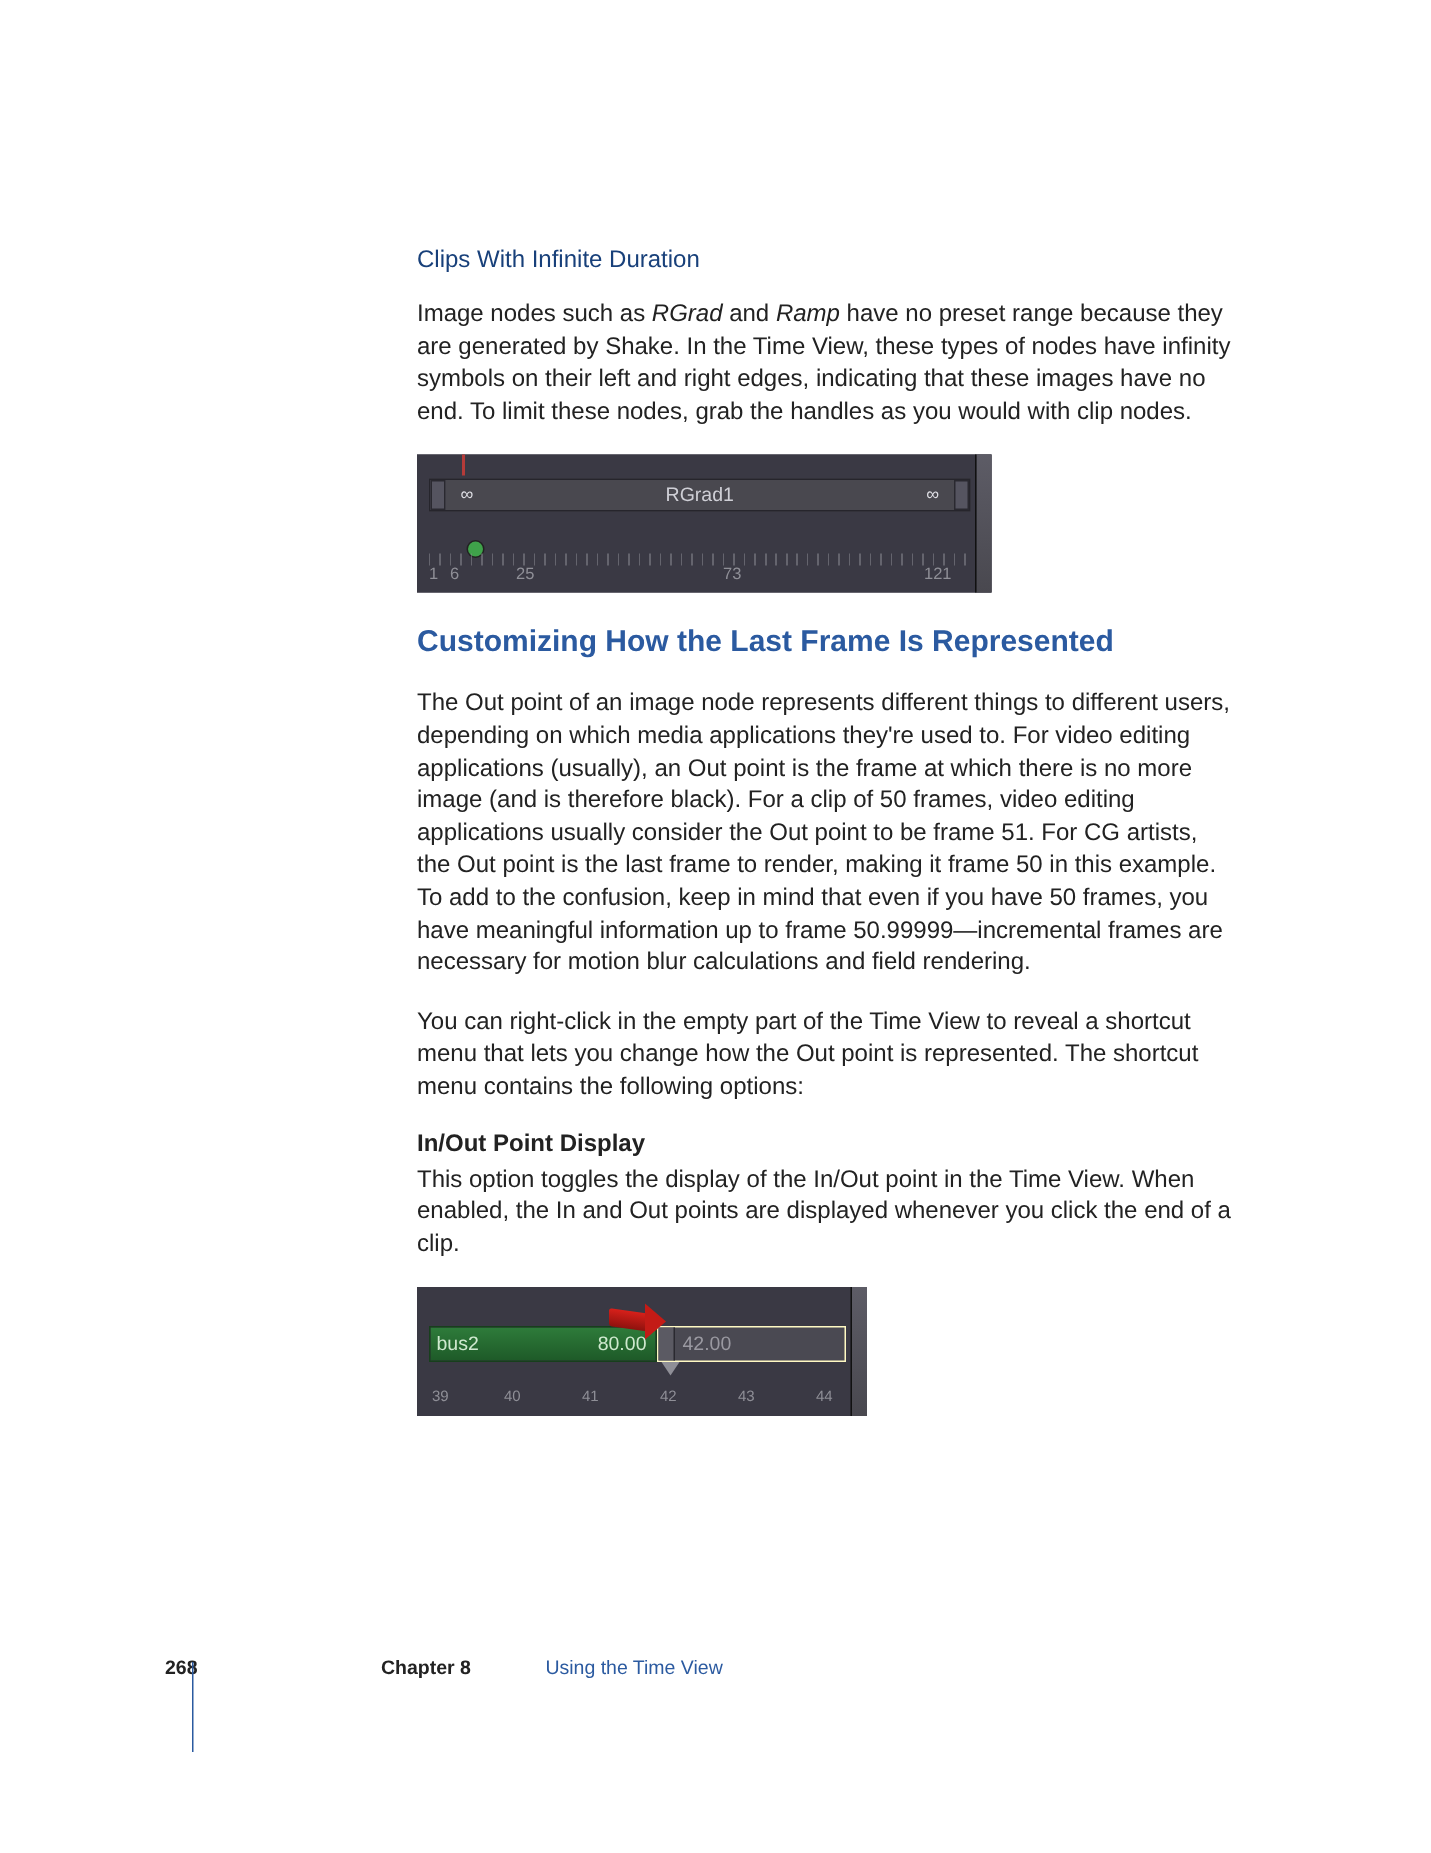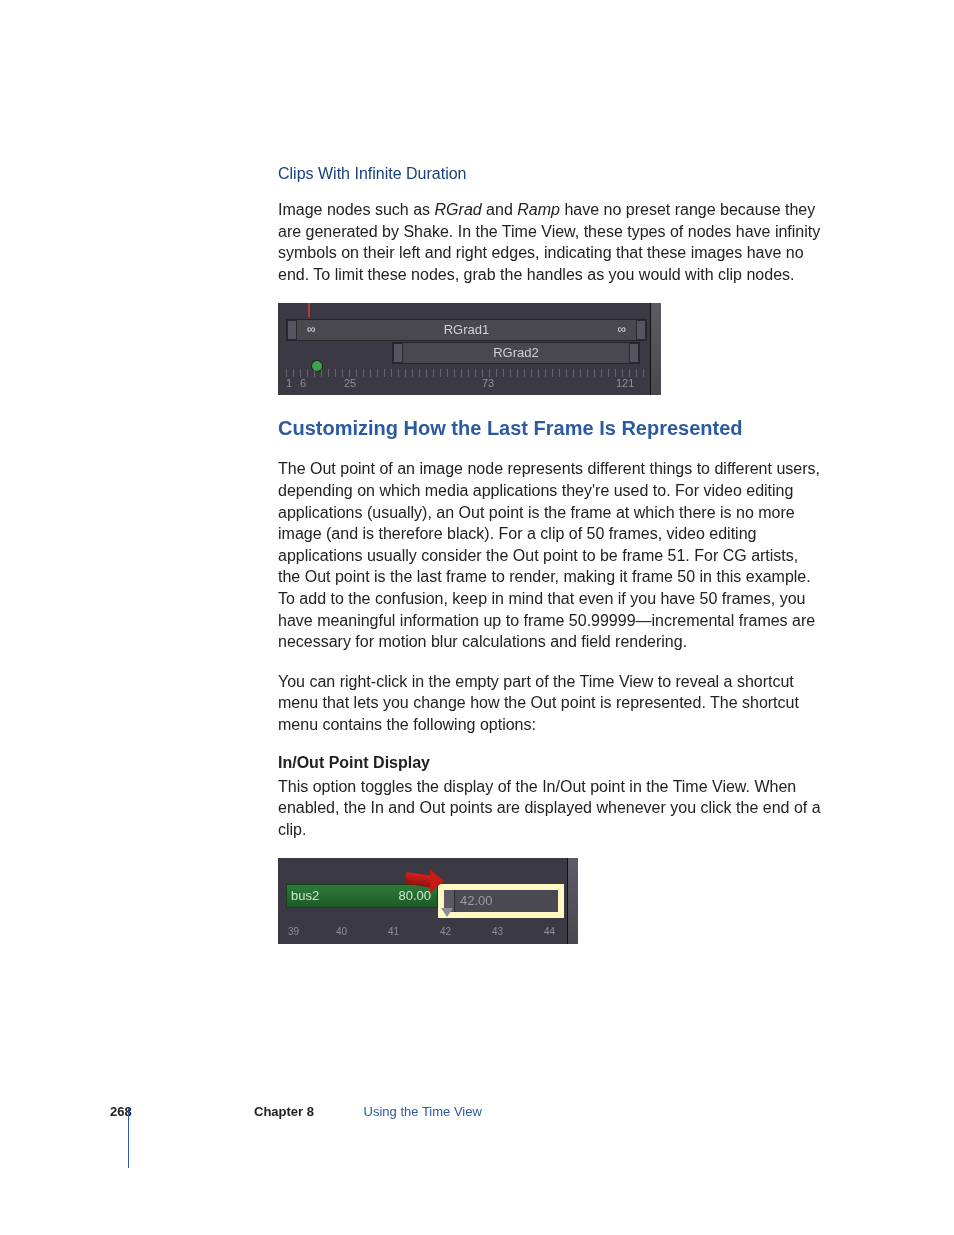--- a/index.html
+++ b/index.html
@@ -116,21 +116,21 @@
   .fig2 .clip {
     position: absolute; left: 8px; top: 26px; height: 22px; width: 150px;
     background: linear-gradient(#2e7b3a,#1e5a28);
     border: 1px solid #173f1c;
     color: #cfe9cf;
   }
   .fig2 .clip .name { position:absolute; left:4px; top:3px; }
   .fig2 .clip .end  { position:absolute; right:6px; top:3px; }
   .fig2 .grayclip {
     position: absolute; left: 160px; top: 26px; height: 22px; right: 14px;
-    background: #4a4952; border:6px solid #fef9c3;
+    background: #4a4952; border:1px solid #fef9c3;
     color: #9a99a1;
   }
   .fig2 .grayclip .handle {
     position:absolute; left:0; top:0; width:10px; height:100%;
     background:#5b5a63; border-right:1px solid #2a2930;
   }
   .fig2 .grayclip .val { position:absolute; left:16px; top:3px; }
   .fig2 .arrow {
     position:absolute; left:128px; top:12px; width:38px; height:22px;
   }
@@ -184,25 +184,20 @@
   <div class="fig1">
     <div class="bg"></div>
     <div class="topmark"></div>
     <div class="track t1">
       <div class="handle left"></div>
       <div class="inf left">∞</div>
       <div class="lbl">RGrad1</div>
       <div class="inf right">∞</div>
       <div class="handle right"></div>
     </div>
-    <div class="track t2">
-      <div class="handle left"></div>
-      <div class="lbl">RGrad2</div>
-      <div class="handle right"></div>
-    </div>
     <div class="greencircle"></div>
     <div class="ruler">
       <div class="ticks"></div>
       <span class="num" style="left:0px">1</span>
       <span class="num" style="left:14px">6</span>
       <span class="num" style="left:58px">25</span>
       <span class="num" style="left:196px">73</span>
       <span class="num" style="left:330px">121</span>
     </div>
     <div class="rightbar"></div>

